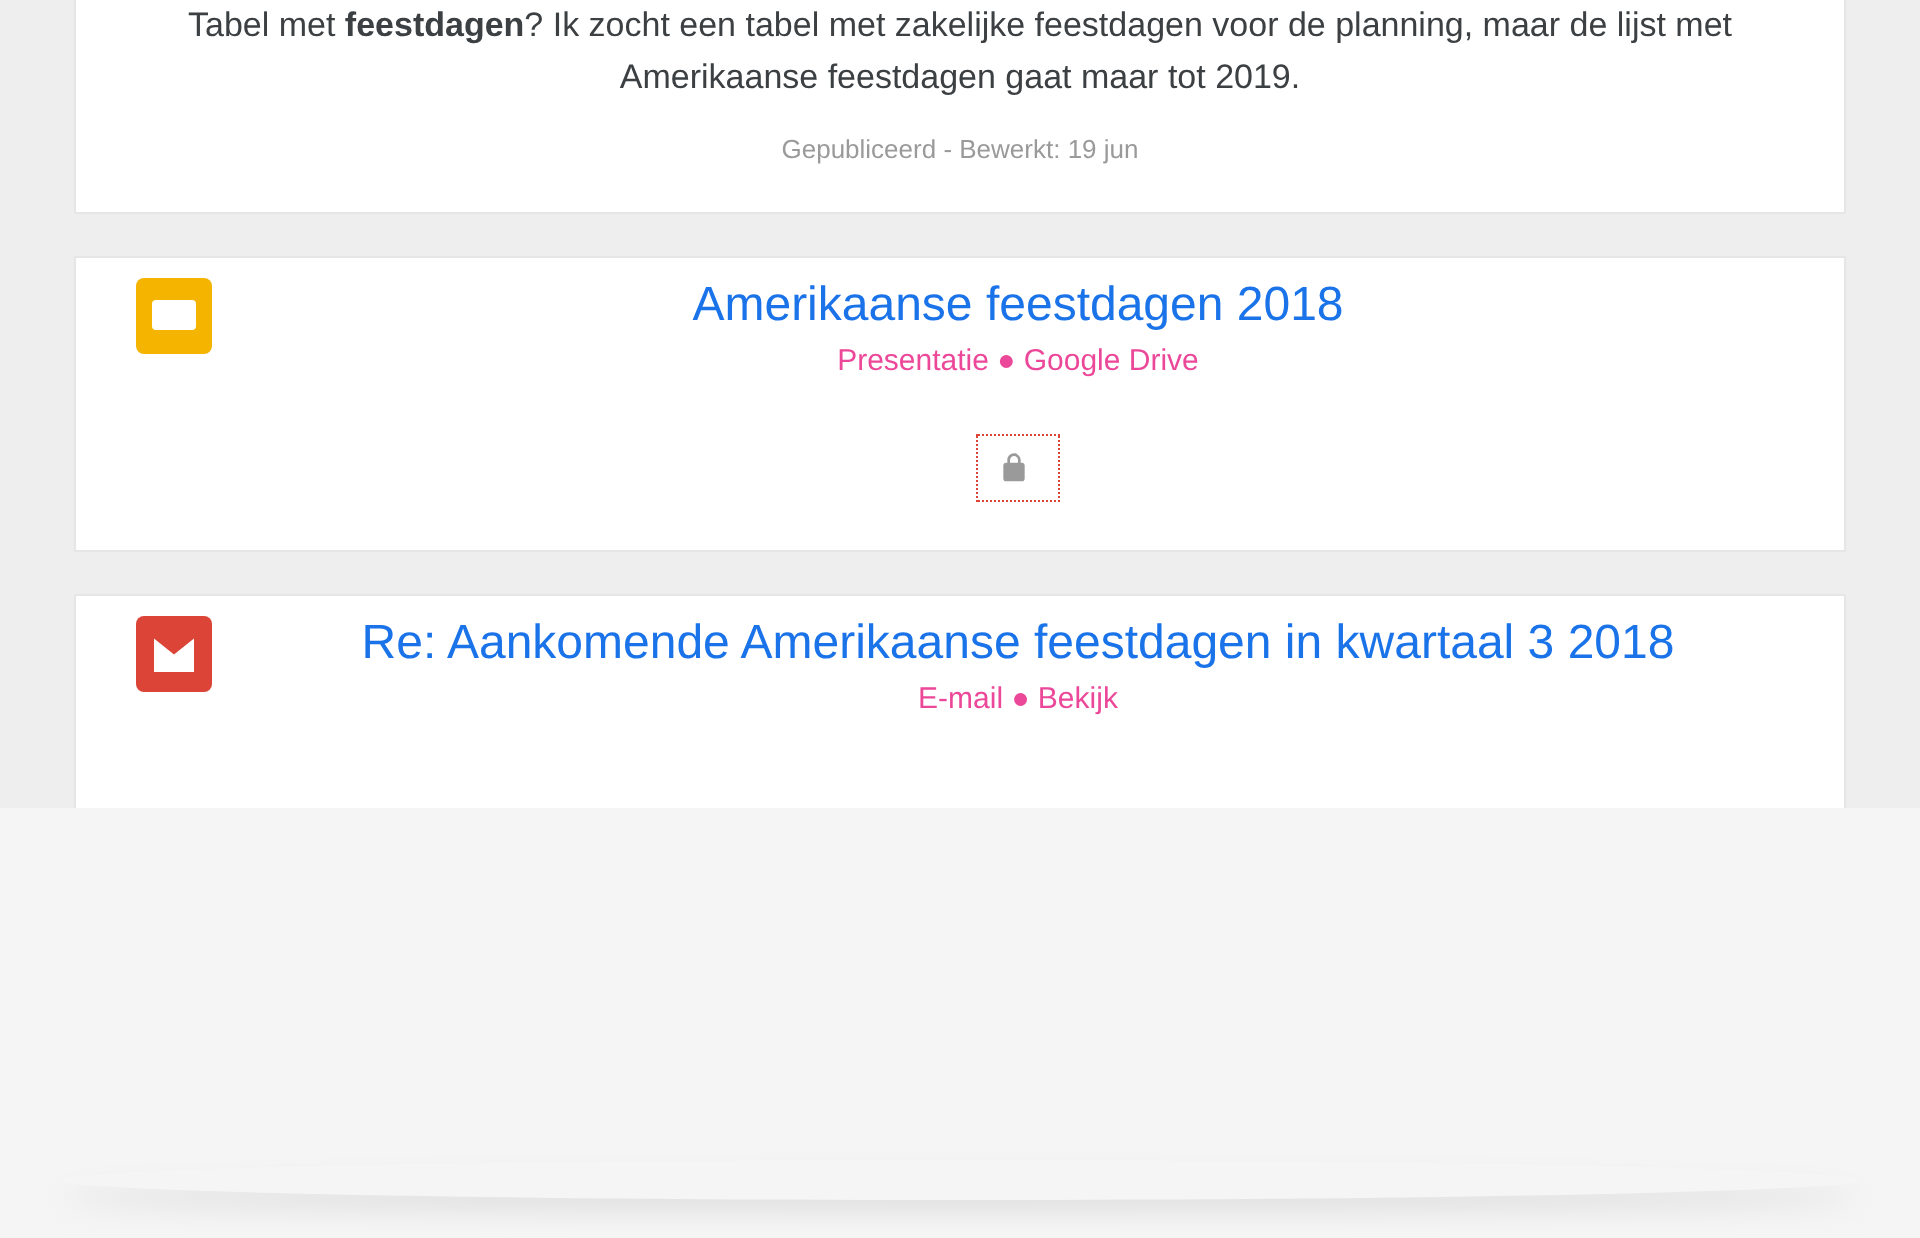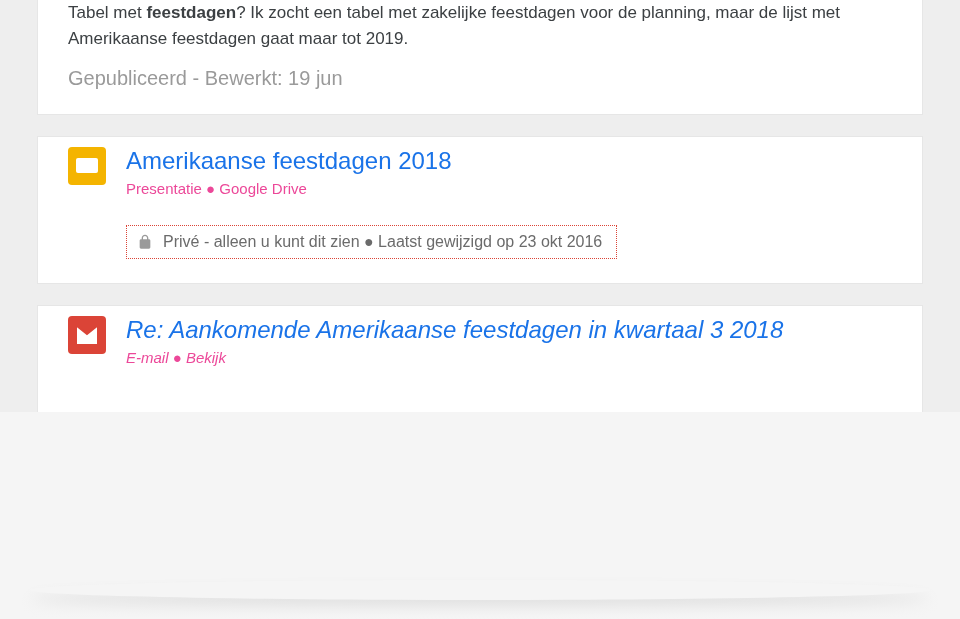--- a/index.html
+++ b/index.html
@@ -20,32 +20,32 @@
       background: #eeeeee;
     }
     .card {
       background: #fff;
       border: 1px solid #e6e6e6;
       margin: 0 37px 21px 37px;
       padding: 0;
     }
     .card-inner {
       padding: 8px 30px 24px 30px;
+      text-align: center;
     }
     .card-partial-top {
       padding-top: 0;
       border-top: none;
     }
     .card-partial-top .card-inner {
       padding-top: 0;
     }
     .card-partial-bottom {
       border-bottom: none;
       margin-bottom: 0;
-      font-style: italic;
     }
     .card-with-icon .card-inner {
       display: flex;
       gap: 20px;
     }
     .icon-box {
       width: 38px;
       height: 38px;
       border-radius: 4px;
       display: flex;
@@ -90,21 +90,21 @@
       color: #3c4043;
       font-size: 17px;
       line-height: 1.55;
       margin-bottom: 14px;
     }
     .result-body .bold {
       font-weight: 700;
     }
     .result-footer {
       color: #9a9a9a;
-      font-size: 20px;
+      font-size: 13px;
     }
     .private-notice {
       display: inline-flex;
       align-items: center;
       gap: 10px;
       border: 1px dotted #db4437;
       padding: 6px 14px 6px 10px;
       color: #6b6b6b;
       font-size: 16px;
       margin-top: 6px;
@@ -162,21 +162,20 @@
       </div>
       <div class="card-content">
         <h2 class="result-title">Amerikaanse feestdagen 2018</h2>
         <p class="result-meta">Presentatie ● Google Drive</p>
         <div class="private-notice">
           <span class="lock-icon">
             <svg viewBox="0 0 24 24">
                 <path d="M18 8h-1V6c0-2.76-2.24-5-5-5S7 3.24 7 6v2H6c-1.1 0-2 .9-2 2v10c0 1.1.9 2 2 2h12c1.1 0 2-.9 2-2V10c0-1.1-.9-2-2-2zM9 6c0-1.66 1.34-3 3-3s3 1.34 3 3v2H9V6z"></path>
               </svg>
           </span>
-          <span>Privé - alleen u kunt dit zien ● Laatst gewijzigd op 23 okt 2016</span>
         </div>
       </div>
     </div>
   </div>
 
   <div class="card card-with-icon card-partial-bottom">
     <div class="card-inner">
       <div class="icon-box icon-gmail">
         <svg viewBox="0 0 24 18">
           <path d="M2 0 L12 8 L22 0 L22 18 L2 18 Z" fill="#ffffff"></path>

